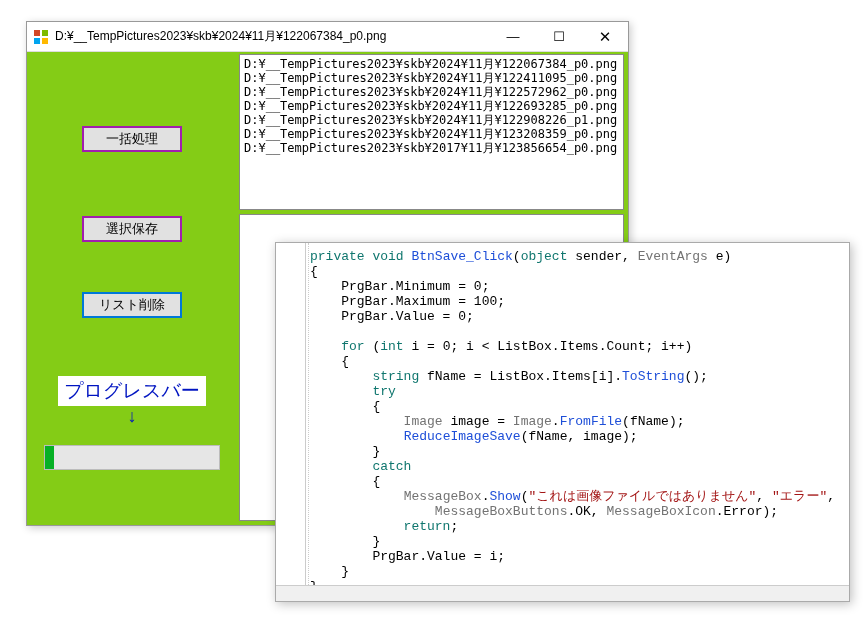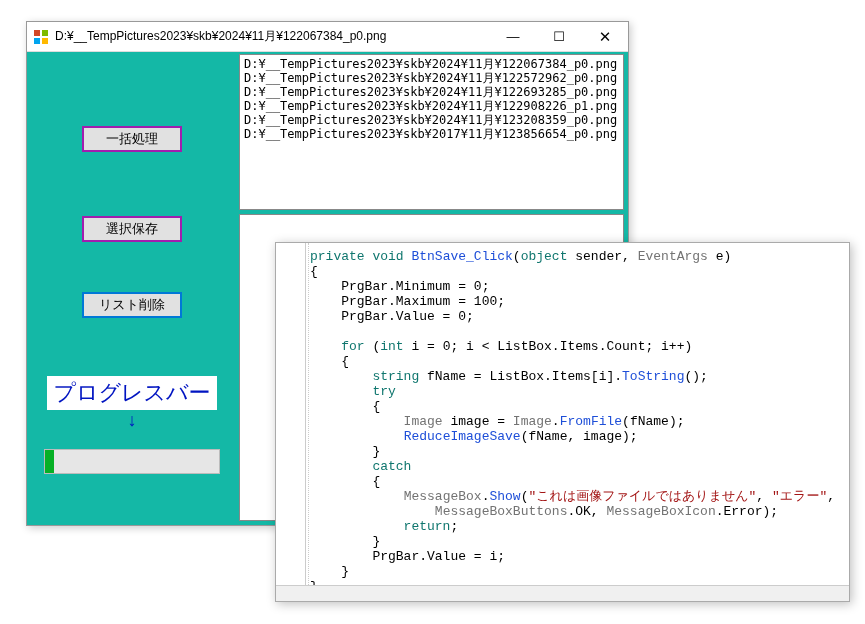--- a/index.html
+++ b/index.html
@@ -4,21 +4,21 @@
 <style>
   * { box-sizing: border-box; margin: 0; padding: 0; }
   body { font-family: "MS UI Gothic", sans-serif; font-size: 12px; background: #fff; width: 865px; height: 624px; position: relative; }
   
   .window {
     position: absolute;
     left: 26px;
     top: 21px;
     width: 603px;
     height: 505px;
-    background: #14b8a6;
+    background: #84cc16;
     border: 1px solid #999;
     box-shadow: 2px 2px 8px rgba(0,0,0,0.2);
   }
   .titlebar {
     height: 30px;
     background: #fff;
     border-bottom: 1px solid #ddd;
     display: flex;
     align-items: center;
     padding-left: 6px;
@@ -31,21 +31,21 @@
   .win-controls { display: flex; }
   .win-btn { width: 46px; height: 29px; display:flex; align-items:center; justify-content:center; font-size:13px; color:#000; }
   .win-btn.close { font-size:15px; }
   
   .client { display: flex; height: calc(100% - 30px); }
   .left-panel { width: 210px; padding: 10px 0; display:flex; flex-direction:column; align-items:center; }
   .app-btn { width: 100px; height: 26px; background: #e1e1e1; border: 2px solid #a21caf; font-size: 13px; display:flex; align-items:center; justify-content:center; }
   .app-btn.selected { border: 2px solid #0078d7; }
   .spacer1 { height: 64px; }
   .spacer2 { height: 50px; }
-  .pb-label { font-family: "MS Mincho", serif; font-size: 22px; color: #0014c1; text-align:right; margin-top: 58px; background:#fff; padding:2px 6px; }
+  .pb-label { font-family: "MS Mincho", serif; font-size: 19px; color: #0014c1; text-align:right; margin-top: 58px; background:#fff; padding:2px 6px; }
   .arrow { font-family: "MS Mincho", serif; font-size: 18px; color: #0014c1; text-align:center; }
   .progress-wrap { margin-top: 18px; width: 176px; height: 25px; background:#e6e6e6; border:1px solid #bcbcbc; position:relative; }
   .progress-fill { position:absolute; left:0; top:0; bottom:0; width: 9px; background:#06b025; }
   
   .right-panel { flex:1; display:flex; flex-direction:column; }
   .listbox { background:#fff; border:1px solid #888; margin:2px 4px 2px 2px; height: 156px; padding:2px 4px; font-family:"MS Gothic", monospace; font-size:12px; line-height:14px; overflow:hidden; }
   .listbox .row { white-space: nowrap; }
   .below-list { flex:1; background:#fff; border:1px solid #888; margin:2px 4px 4px 2px; }
   
   .code-panel {
@@ -102,20 +102,21 @@
       <div class="app-btn selected">リスト削除</div>
       <div class="pb-label">プログレスバー</div>
       <div class="arrow">↓</div>
       <div class="progress-wrap">
         <div class="progress-fill"></div>
       </div>
     </div>
     <div class="right-panel">
       <div class="listbox">
         <div class="row">D:¥__TempPictures2023¥skb¥2024¥11月¥122067384_p0.png</div>
+        <div class="row">D:¥__TempPictures2023¥skb¥2024¥11月¥122411095_p0.png</div>
         <div class="row">D:¥__TempPictures2023¥skb¥2024¥11月¥122572962_p0.png</div>
         <div class="row">D:¥__TempPictures2023¥skb¥2024¥11月¥122693285_p0.png</div>
         <div class="row">D:¥__TempPictures2023¥skb¥2024¥11月¥122908226_p1.png</div>
         <div class="row">D:¥__TempPictures2023¥skb¥2024¥11月¥123208359_p0.png</div>
         <div class="row">D:¥__TempPictures2023¥skb¥2017¥11月¥123856654_p0.png</div>
       </div>
       <div class="below-list"></div>
     </div>
   </div>
 </div>

